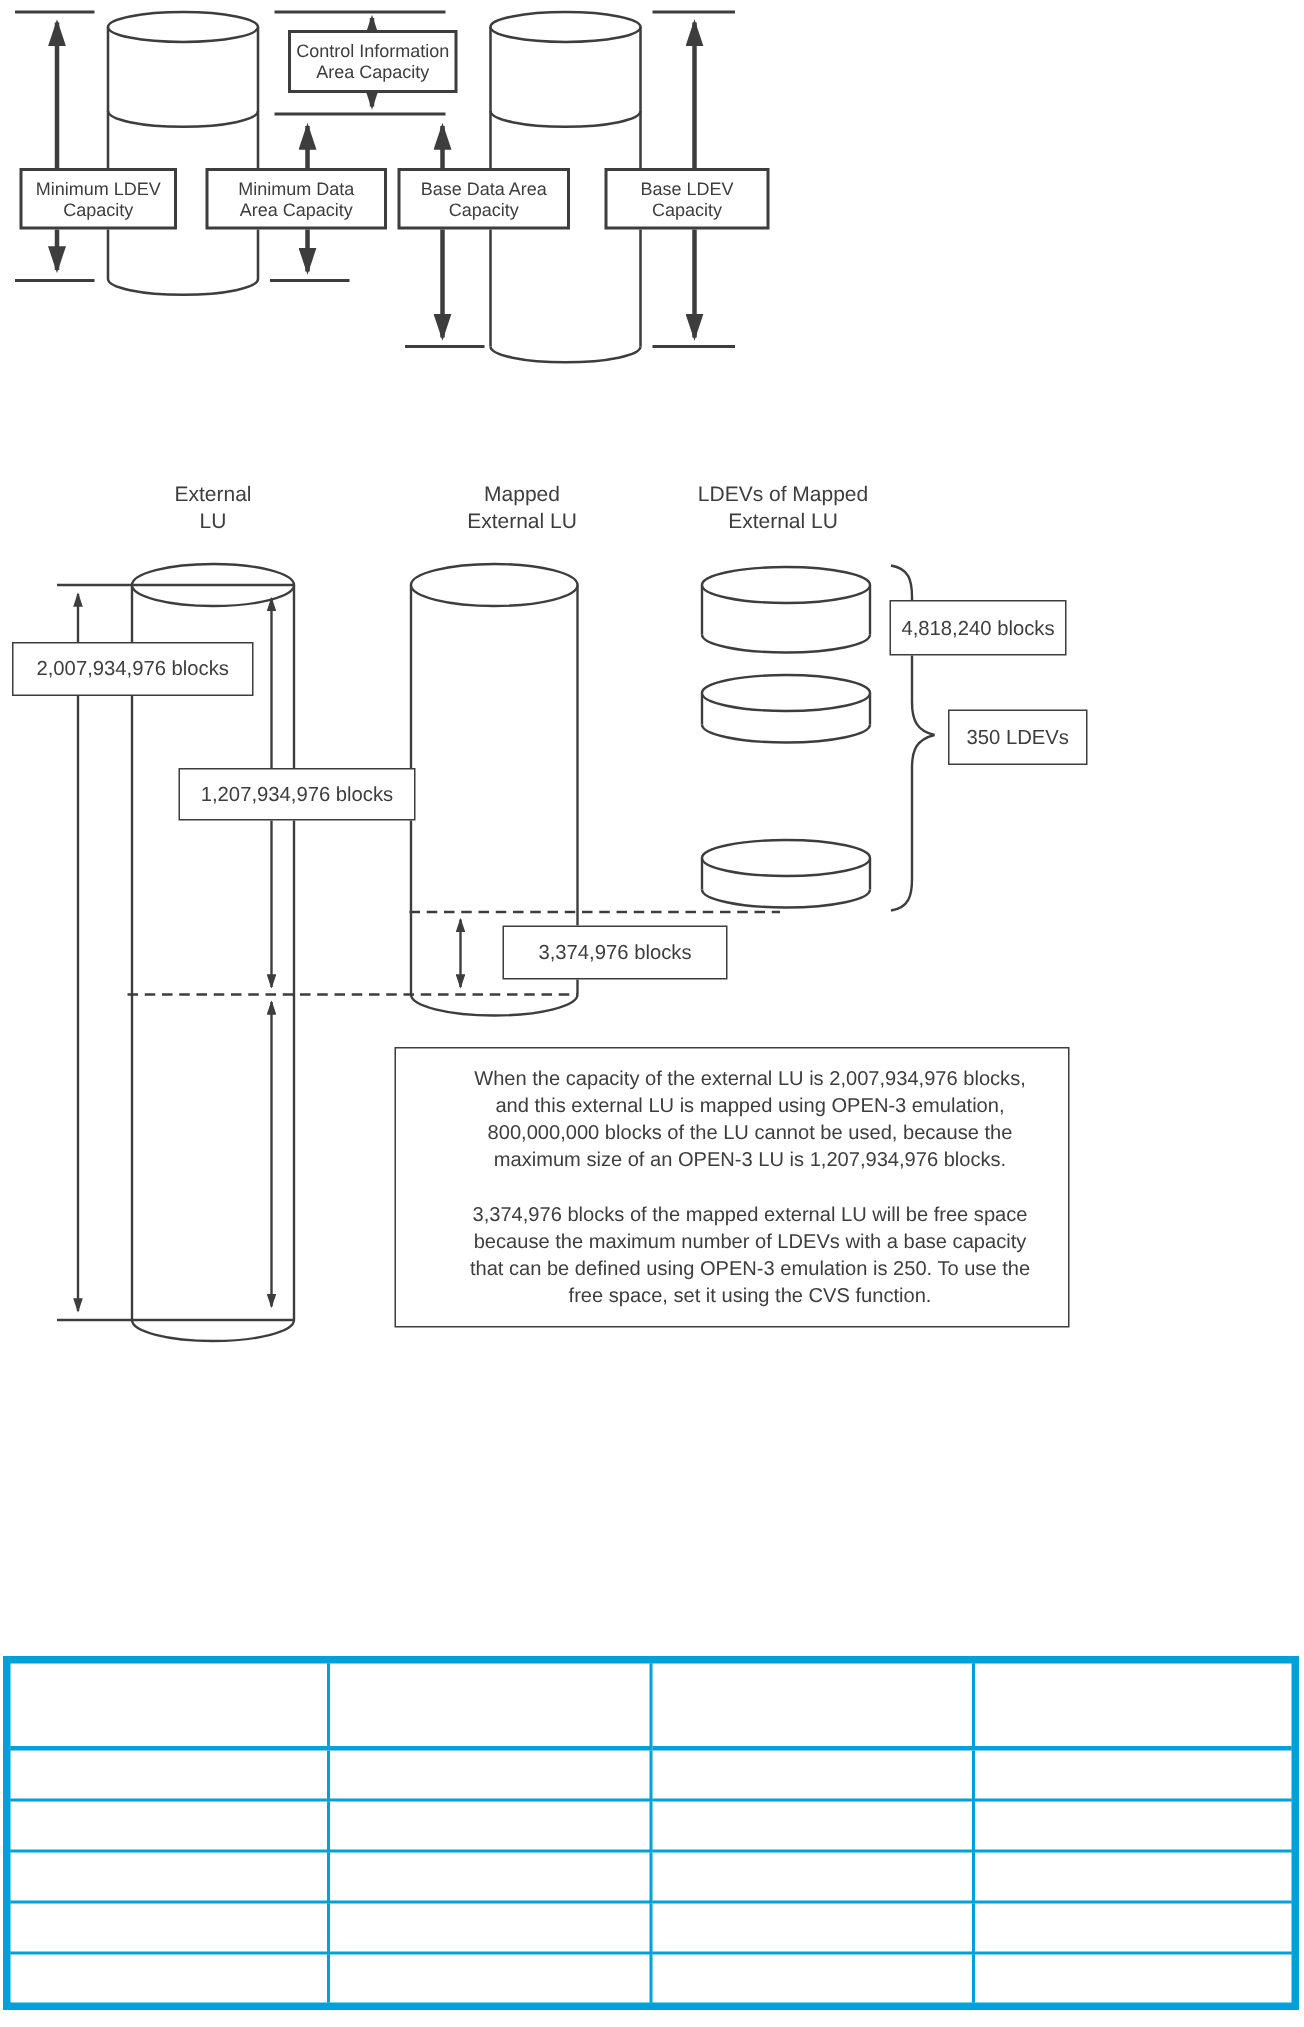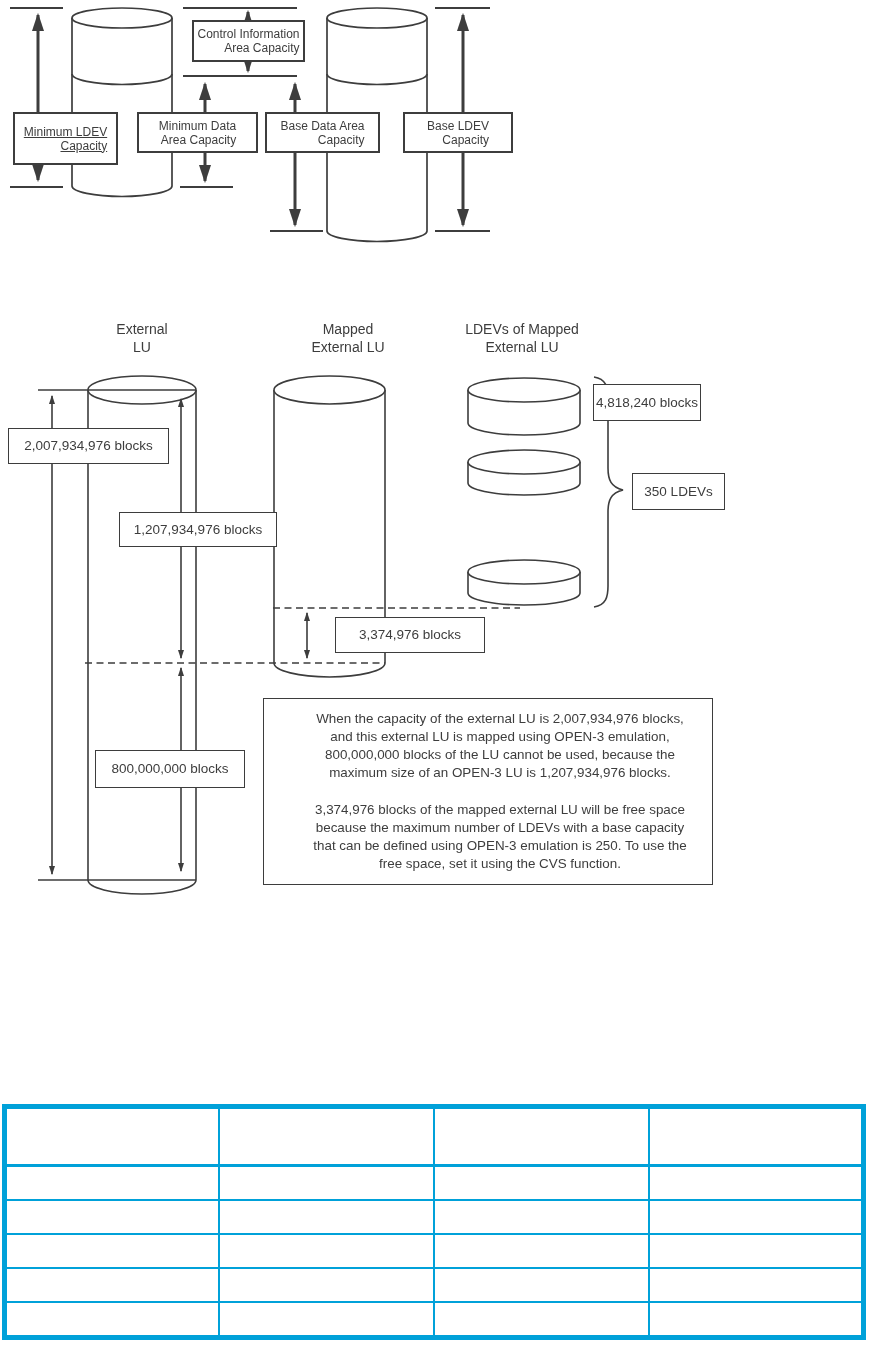--- a/index.html
+++ b/index.html
@@ -2,21 +2,21 @@
 <html><head>
 <meta charset="utf-8">
 <style>
   html,body{margin:0;padding:0;background:#ffffff;}
   .page{position:relative;width:869px;height:1351px;background:#ffffff;overflow:hidden;
         font-family:"Liberation Sans", sans-serif;color:#3d3d3d;}
   svg.diagram-canvas{position:absolute;left:0;top:0;}
   .lbox{position:absolute;background:#ffffff;border:2px solid #3d3d3d;
         display:flex;align-items:center;justify-content:center;text-align:center;
         white-space:pre-line;box-sizing:border-box;}
-  .f1box{font-size:12px;line-height:14px;text-align:right;}
+  .f1box{font-size:12px;line-height:14px;}
   .f2box{font-size:13.5px;line-height:16px;border-width:1.6px;}
   .heading{position:absolute;background:transparent;border:none;text-align:center;
            white-space:pre-line;font-size:14px;line-height:17.5px;}
   .notebox{position:absolute;background:#ffffff;border:1.7px solid #3d3d3d;box-sizing:border-box;
            display:flex;align-items:center;justify-content:center;}
   .notebox .notetext{white-space:pre-line;text-align:center;font-size:13.4px;line-height:18.2px;margin-left:24px;}
   table.captable{position:absolute;left:2px;top:1104px;width:864px;border-collapse:collapse;
                  table-layout:fixed;border:5px solid #00a1d9;background:#ffffff;}
   table.captable td{border:2px solid #00a1d9;background:#ffffff;padding:0;}
   table.captable tr td{height:32px;}
@@ -119,41 +119,40 @@
       <line x1="181" y1="668" x2="181" y2="871" marker-start="url(#ah)" marker-end="url(#ah)"></line>
       <line x1="307" y1="613" x2="307" y2="658" marker-start="url(#ah)" marker-end="url(#ah)"></line>
 
       <path d="M594,377 C606,379 608,387 608,398 L608,468 C608,480 611,487 623,490
                C611,493 608,500 608,512 L608,586 C608,597 606,605 594,607"></path>
     </g>
   </svg>
 
   <div class="lbox f1box" style="left:192px;top:20px;width:113px;height:42px;">Control Information
 Area Capacity</div>
-  <div class="lbox f1box" style="left:13px;top:112px;width:105px;height:53px;text-decoration:underline;">Minimum LDEV
+  <div class="lbox f1box" style="left:13px;top:112px;width:105px;height:41px;">Minimum LDEV
 Capacity</div>
   <div class="lbox f1box" style="left:137px;top:112px;width:121px;height:41px;">Minimum Data
 Area Capacity</div>
   <div class="lbox f1box" style="left:265px;top:112px;width:115px;height:41px;">Base Data Area
 Capacity</div>
   <div class="lbox f1box" style="left:403px;top:112px;width:110px;height:41px;">Base LDEV
 Capacity</div>
 
   <div class="heading" style="left:92px;top:321px;width:100px;">External
 LU</div>
   <div class="heading" style="left:278px;top:321px;width:140px;">Mapped
 External LU</div>
   <div class="heading" style="left:432px;top:321px;width:180px;">LDEVs of Mapped
 External LU</div>
 
   <div class="lbox f2box" style="left:8px;top:428px;width:161px;height:36px;text-align:center;">2,007,934,976 blocks</div>
   <div class="lbox f2box" style="left:102px;top:512px;width:158px;height:35px;margin-left:17px;">1,207,934,976 blocks</div>
-  <div class="lbox f2box" style="left:95px;top:750px;width:150px;height:38px;">800,000,000 blocks</div>
   <div class="lbox f2box" style="left:335px;top:617px;width:150px;height:36px;">3,374,976 blocks</div>
-  <div class="lbox f2box" style="left:593px;top:384px;width:108px;height:37px;">4,818,240 blocks</div>
+  <div class="lbox f2box" style="left:593px;top:400px;width:118px;height:37px;">4,818,240 blocks</div>
   <div class="lbox f2box" style="left:632px;top:473px;width:93px;height:37px;">350 LDEVs</div>
 
   <div class="notebox" style="left:263px;top:698px;width:450px;height:187px;">
     <div class="notetext">When the capacity of the external LU is 2,007,934,976 blocks,
 and this external LU is mapped using OPEN-3 emulation,
 800,000,000 blocks of the LU cannot be used, because the
 maximum size of an OPEN-3 LU is 1,207,934,976 blocks.
 
 3,374,976 blocks of the mapped external LU will be free space
 because the maximum number of LDEVs with a base capacity

